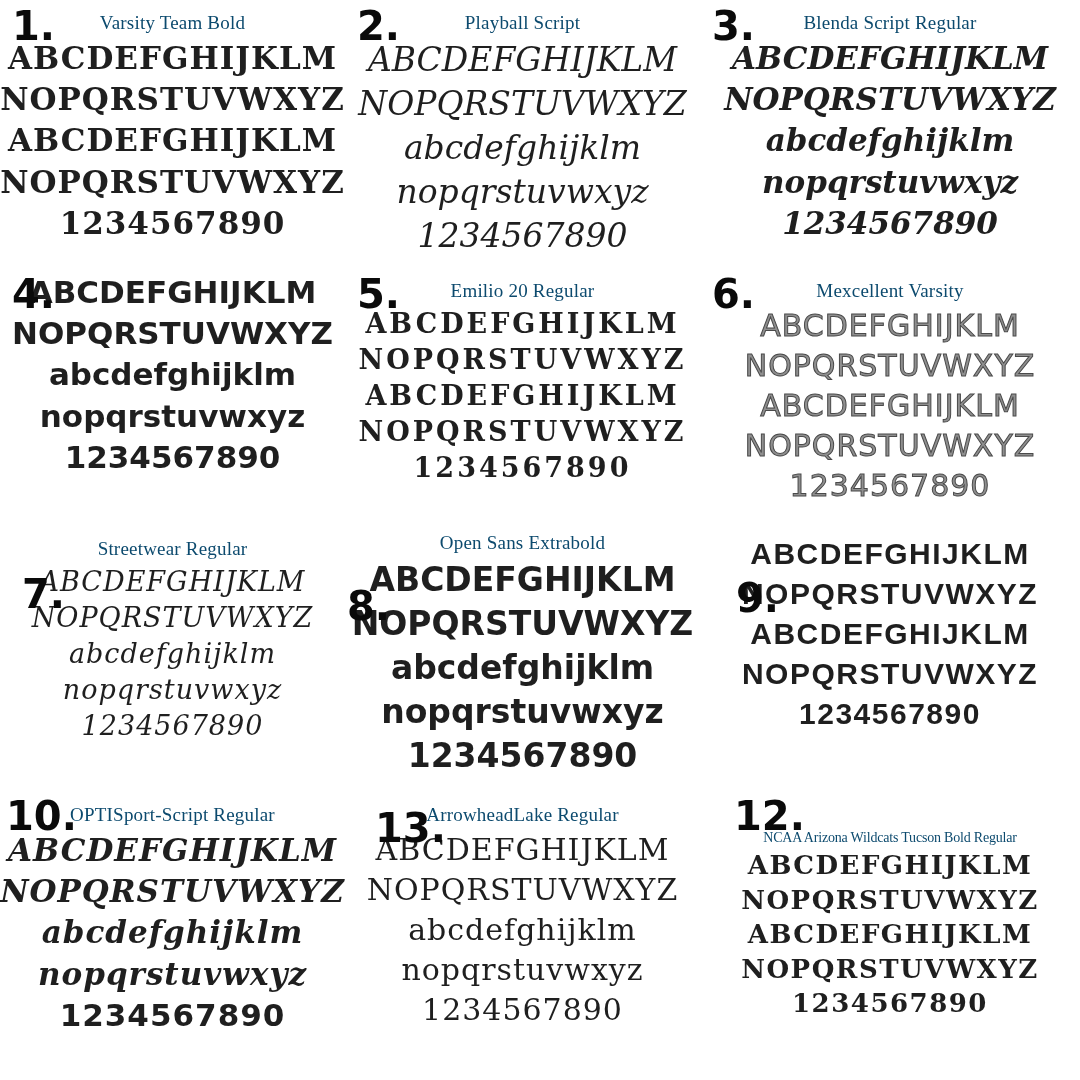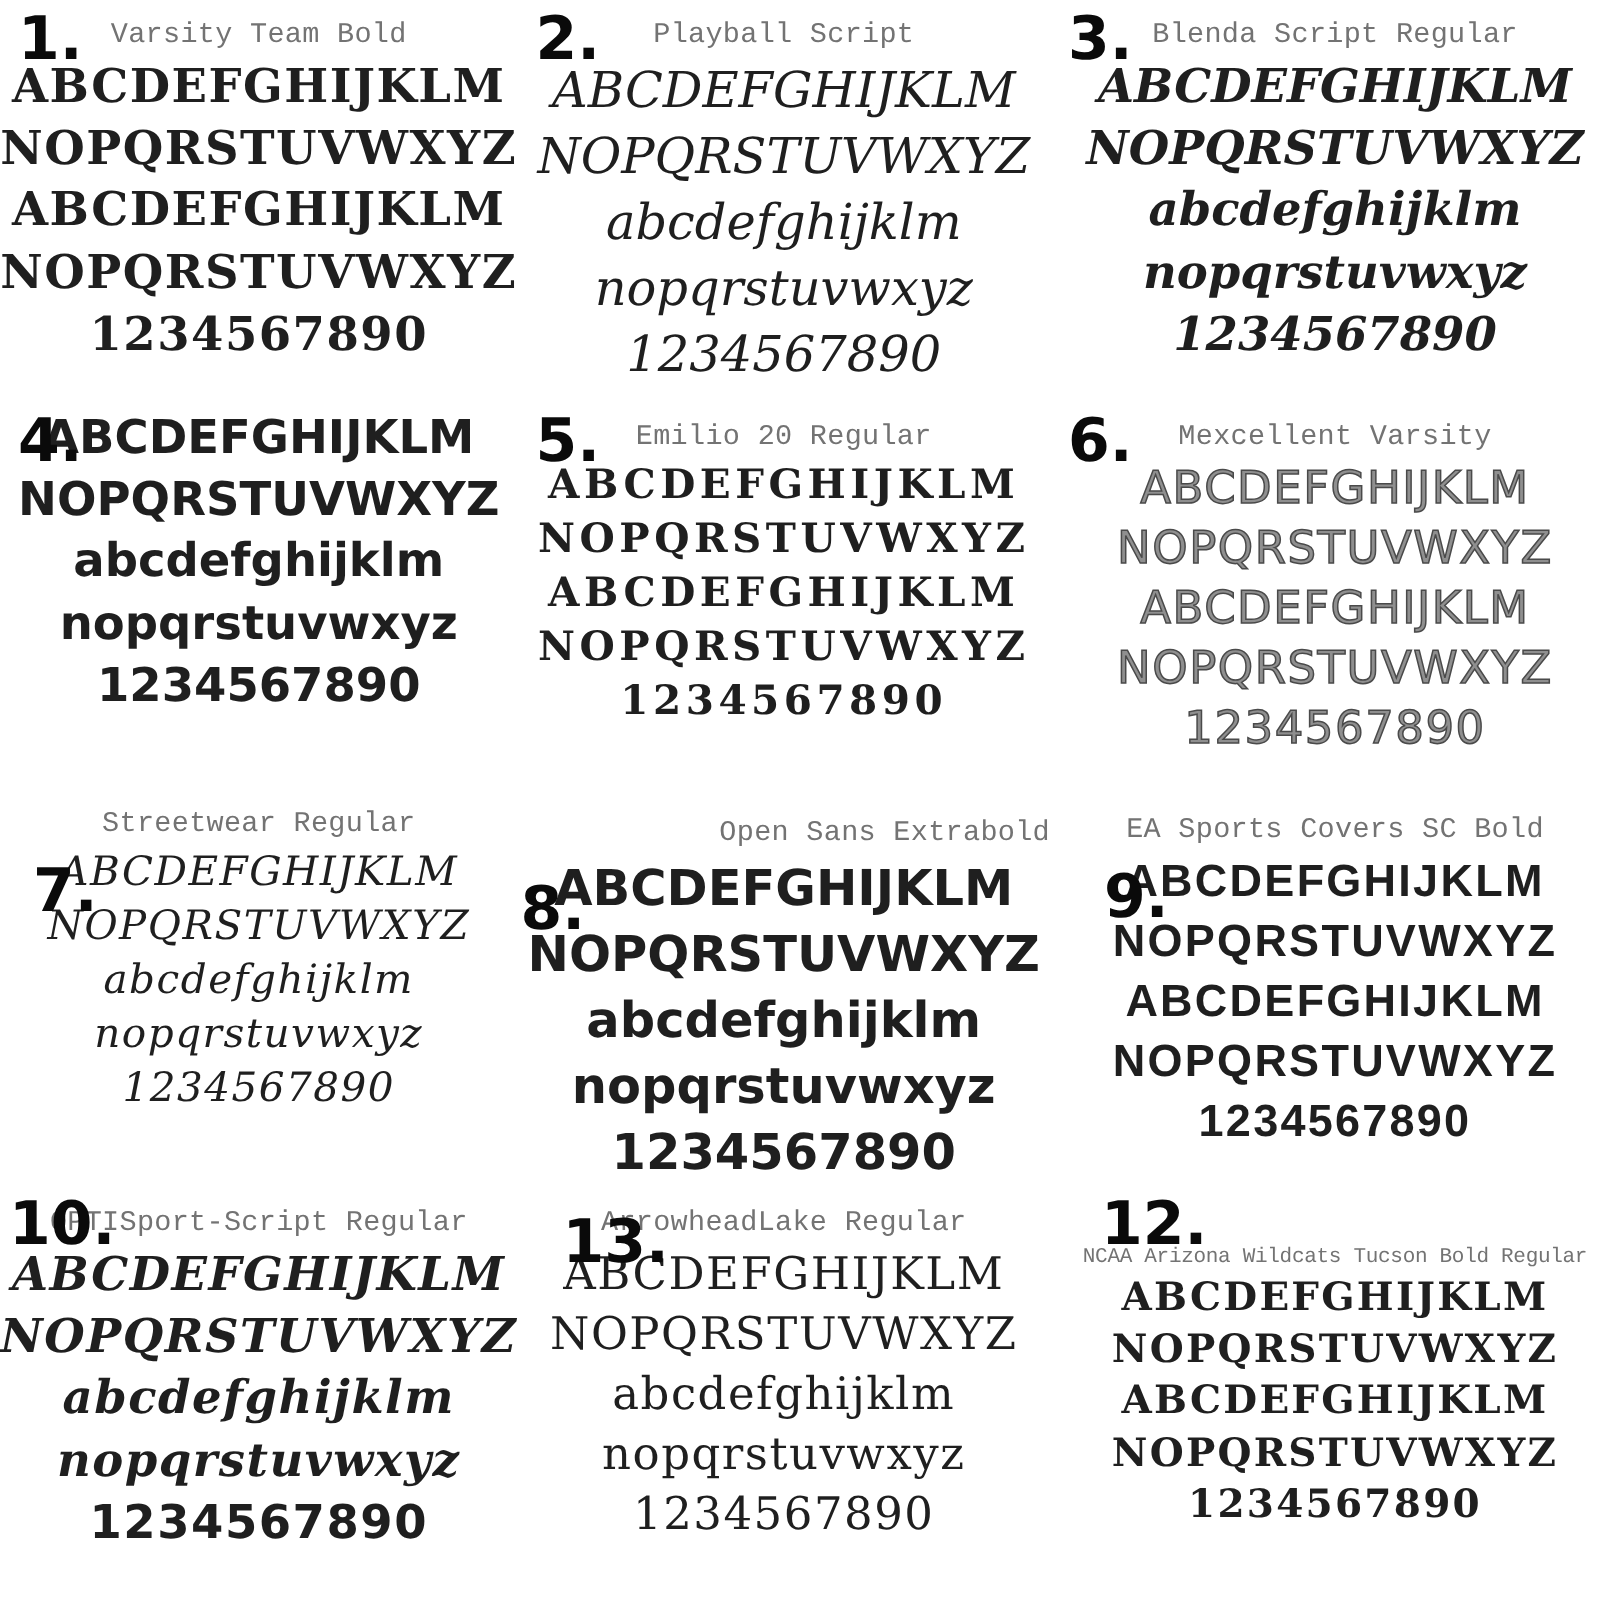--- a/index.html
+++ b/index.html
@@ -11,31 +11,31 @@
     grid-template-rows:268px 262px 262px 288px;
   }
   .cell{position:relative;overflow:hidden;}
   .num{
     position:absolute;top:6px;left:12px;
     font-family:"DejaVu Sans",sans-serif;
     font-weight:800;font-size:40px;color:#0a0a0a;line-height:1;
   }
   .label{
     margin-top:12px;text-align:center;
-    font-size:19px;color:#737373;letter-spacing:0.2px;
-    font-family:Liberation Mono, monospace;white-space:nowrap;
+    font-size:19px;color:#0c4a6e;letter-spacing:0.2px;
+    font-family:Liberation Serif, serif;white-space:nowrap;
   }
   .lines{margin-top:4px;text-align:center;color:#1f1f1f;}
   .line{white-space:nowrap;line-height:1.33;}
 
   
   .cell-7 .num{top:44px;left:22px;}
   .cell-7 .label{margin-top:8px;}
   .cell-8 .num{top:56px;left:2px;}
-  .cell-8 .label{margin-top:14px;text-align:right;}
+  .cell-8 .label{margin-top:2px;}
   .cell-9 .num{top:48px;left:36px;}
   .cell-10 .num{top:4px;left:6px;}
   .cell-11 .num{top:16px;left:30px;}
   .cell-12 .num{top:4px;left:34px;}
   .cell-12 .label{margin-top:38px;font-size:14px;letter-spacing:-0.2px;}
   .cell-12 .lines{margin-top:2px;}
 
   
   .style-varsity   .line{font-family:"DejaVu Serif",serif;font-weight:700;font-size:31px;letter-spacing:1px;}
   .style-playball  .line{font-family:"DejaVu Serif",serif;font-style:italic;font-weight:400;font-size:33px;}
@@ -137,21 +137,20 @@
       <div class="lines style-opensans">
         <div class="line">ABCDEFGHIJKLM</div>
         <div class="line">NOPQRSTUVWXYZ</div>
         <div class="line">abcdefghijklm</div>
         <div class="line">nopqrstuvwxyz</div>
         <div class="line">1234567890</div>
       </div>
     </div>
     <div class="cell cell-9">
       <div class="num">9.</div>
-      <div class="label">EA Sports Covers SC Bold</div>
       <div class="lines style-easports">
         <div class="line">ABCDEFGHIJKLM</div>
         <div class="line">NOPQRSTUVWXYZ</div>
         <div class="line">ABCDEFGHIJKLM</div>
         <div class="line">NOPQRSTUVWXYZ</div>
         <div class="line">1234567890</div>
       </div>
     </div>
     <div class="cell cell-10">
       <div class="num">10.</div>

